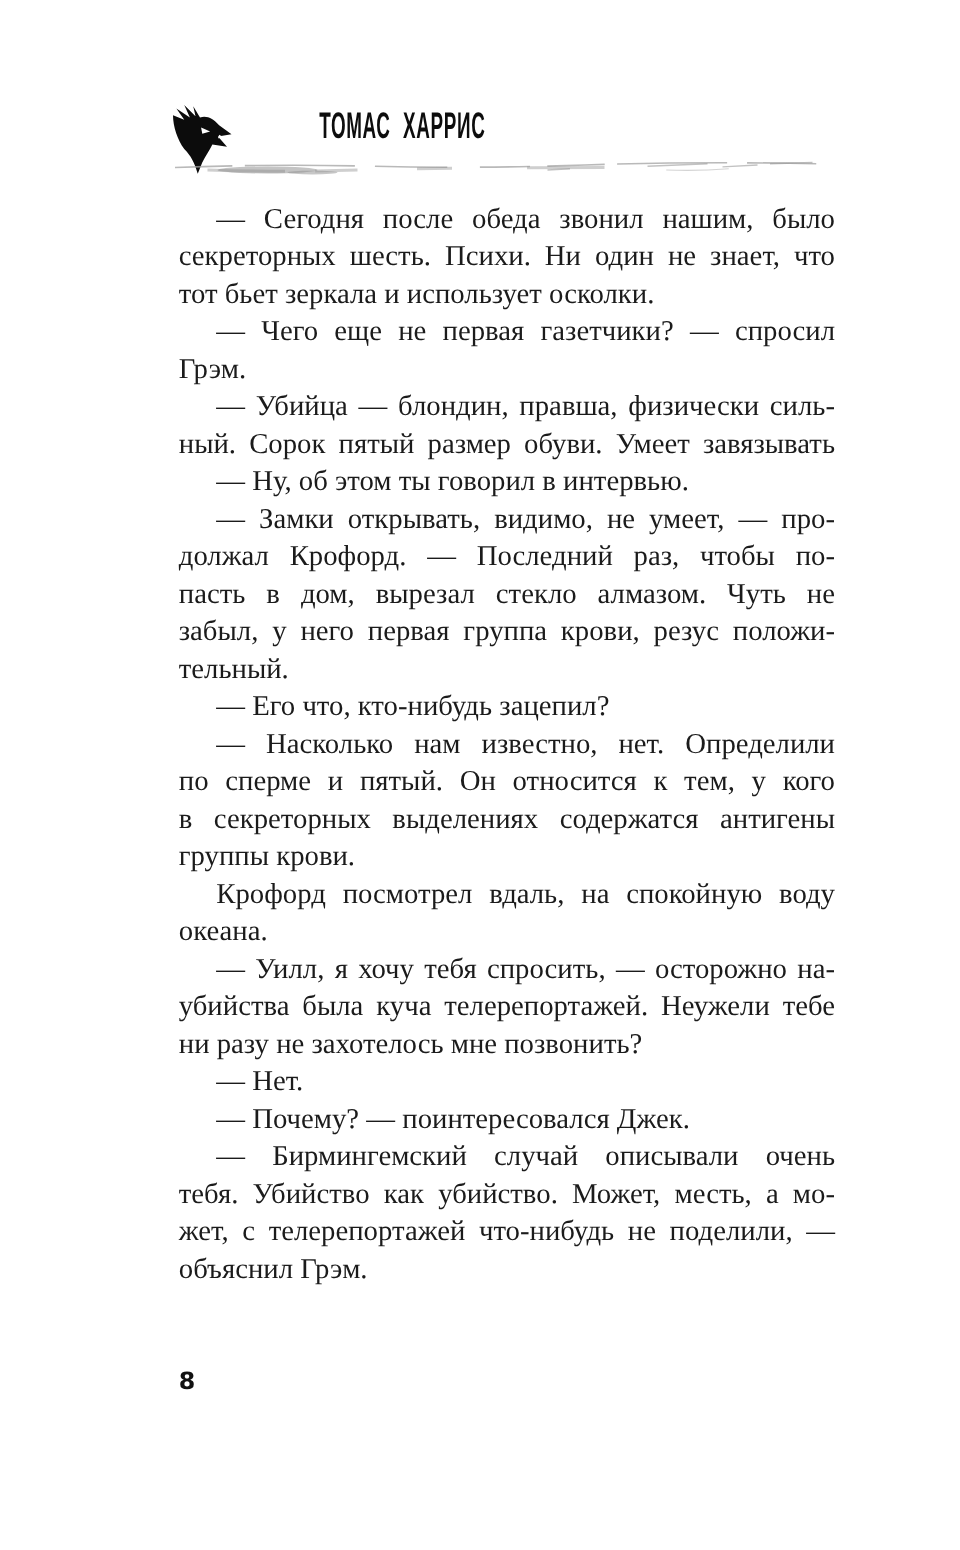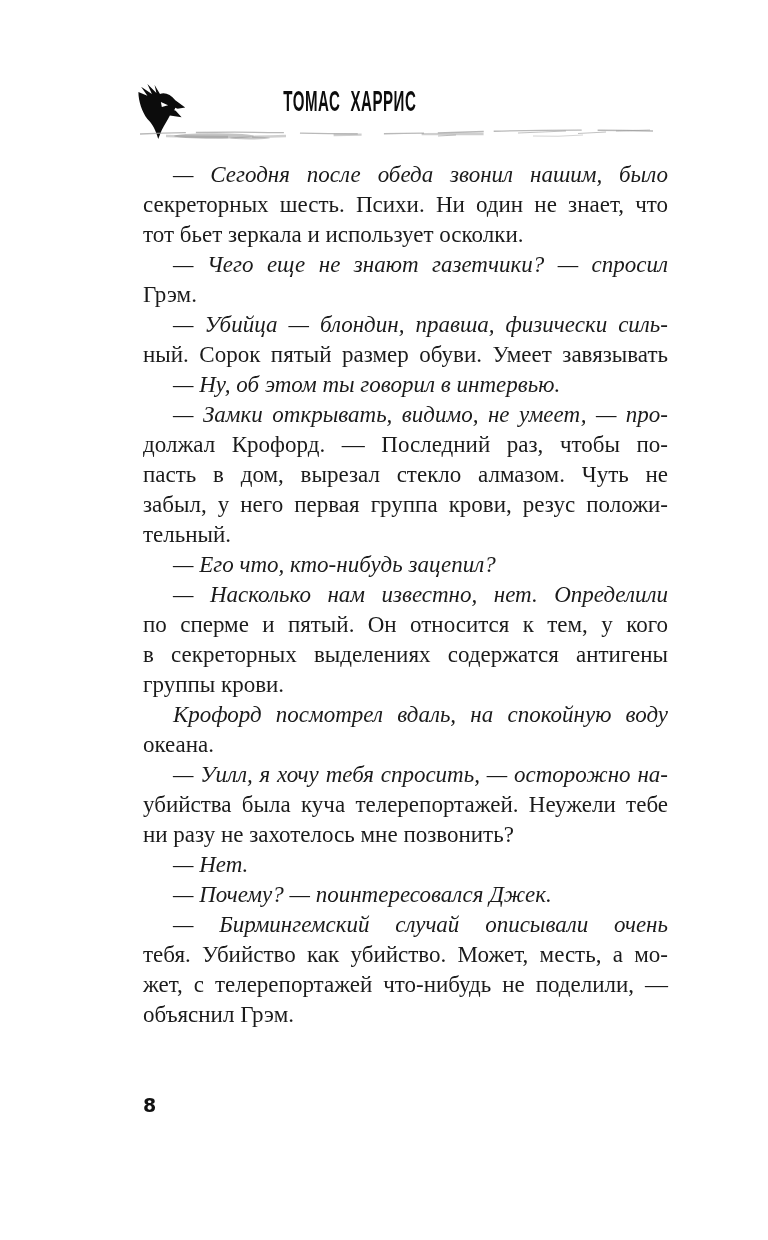--- a/index.html
+++ b/index.html
@@ -7,21 +7,21 @@
     position:relative;
     width:768px;height:1240px;
     background:#ffffff;
     margin:0 auto;
     overflow:hidden;
     font-family:"Liberation Serif", serif;
     color:#1b1b1b;
   }
   
   .dragon{position:absolute;left:133px;top:82px;width:54px;height:58px;}
-  .title-row{position:absolute;left:0;top:87px;width:644px;text-align:center;margin-left:28px;}
+  .title-row{position:absolute;left:0;top:87px;width:644px;text-align:center;}
   .title{
     display:inline-block;
     font-family:"Liberation Sans", sans-serif;
     font-weight:700;
     font-size:29px;
     line-height:29px;
     letter-spacing:1px;
     word-spacing:10px;
     color:#0d0d0d;
     transform:scale(0.52,1.02);
@@ -38,21 +38,21 @@
   .line{
     height:30px;
     line-height:30px;
     white-space:nowrap;
     text-align:left;
   }
   .line.just{
     text-align:justify;
     text-align-last:justify;
   }
-  .line.ind{padding-left:30px;font-style:italic;}
+  .line.ind{padding-left:30px;}
   
   .folio{
     position:absolute;
     left:143px;top:1094px;
     font-family:"DejaVu Sans", sans-serif;
     font-weight:700;
     font-size:19px;
     color:#111;
   }
 </style>
@@ -83,21 +83,21 @@
       <ellipse cx="112" cy="14" rx="20" ry="1.5" fill="#8f8f8f" opacity="0.5"></ellipse>
       <path d="M380 9 L428 7 M440 9.5 L468 8 M478 7 L512 6 M300 12 L318 11" stroke="#9a9a9a" stroke-width="1.1" fill="none" opacity="0.6"></path>
       <path d="M395 12 Q420 13 445 11" stroke="#aaaaaa" stroke-width="1" fill="none" opacity="0.5"></path>
     </svg>
   </header>
 
   <main class="text-block">
       <div class="line just ind">— Сегодня после обеда звонил нашим, было</div>
       <div class="line just">секреторных шесть. Психи. Ни один не знает, что</div>
       <div class="line">тот бьет зеркала и использует осколки.</div>
-      <div class="line just ind">— Чего еще не знают газетчики? — спросил</div>
+      <div class="line just ind">— Чего еще не первая газетчики? — спросил</div>
       <div class="line">Грэм.</div>
       <div class="line just ind">— Убийца — блондин, правша, физически силь-</div>
       <div class="line just">ный. Сорок пятый размер обуви. Умеет завязывать</div>
       <div class="line ind">— Ну, об этом ты говорил в интервью.</div>
       <div class="line just ind">— Замки открывать, видимо, не умеет, — про-</div>
       <div class="line just">должал Крофорд. — Последний раз, чтобы по-</div>
       <div class="line just">пасть в дом, вырезал стекло алмазом. Чуть не</div>
       <div class="line just">забыл, у него первая группа крови, резус положи-</div>
       <div class="line">тельный.</div>
       <div class="line ind">— Его что, кто-нибудь зацепил?</div>

